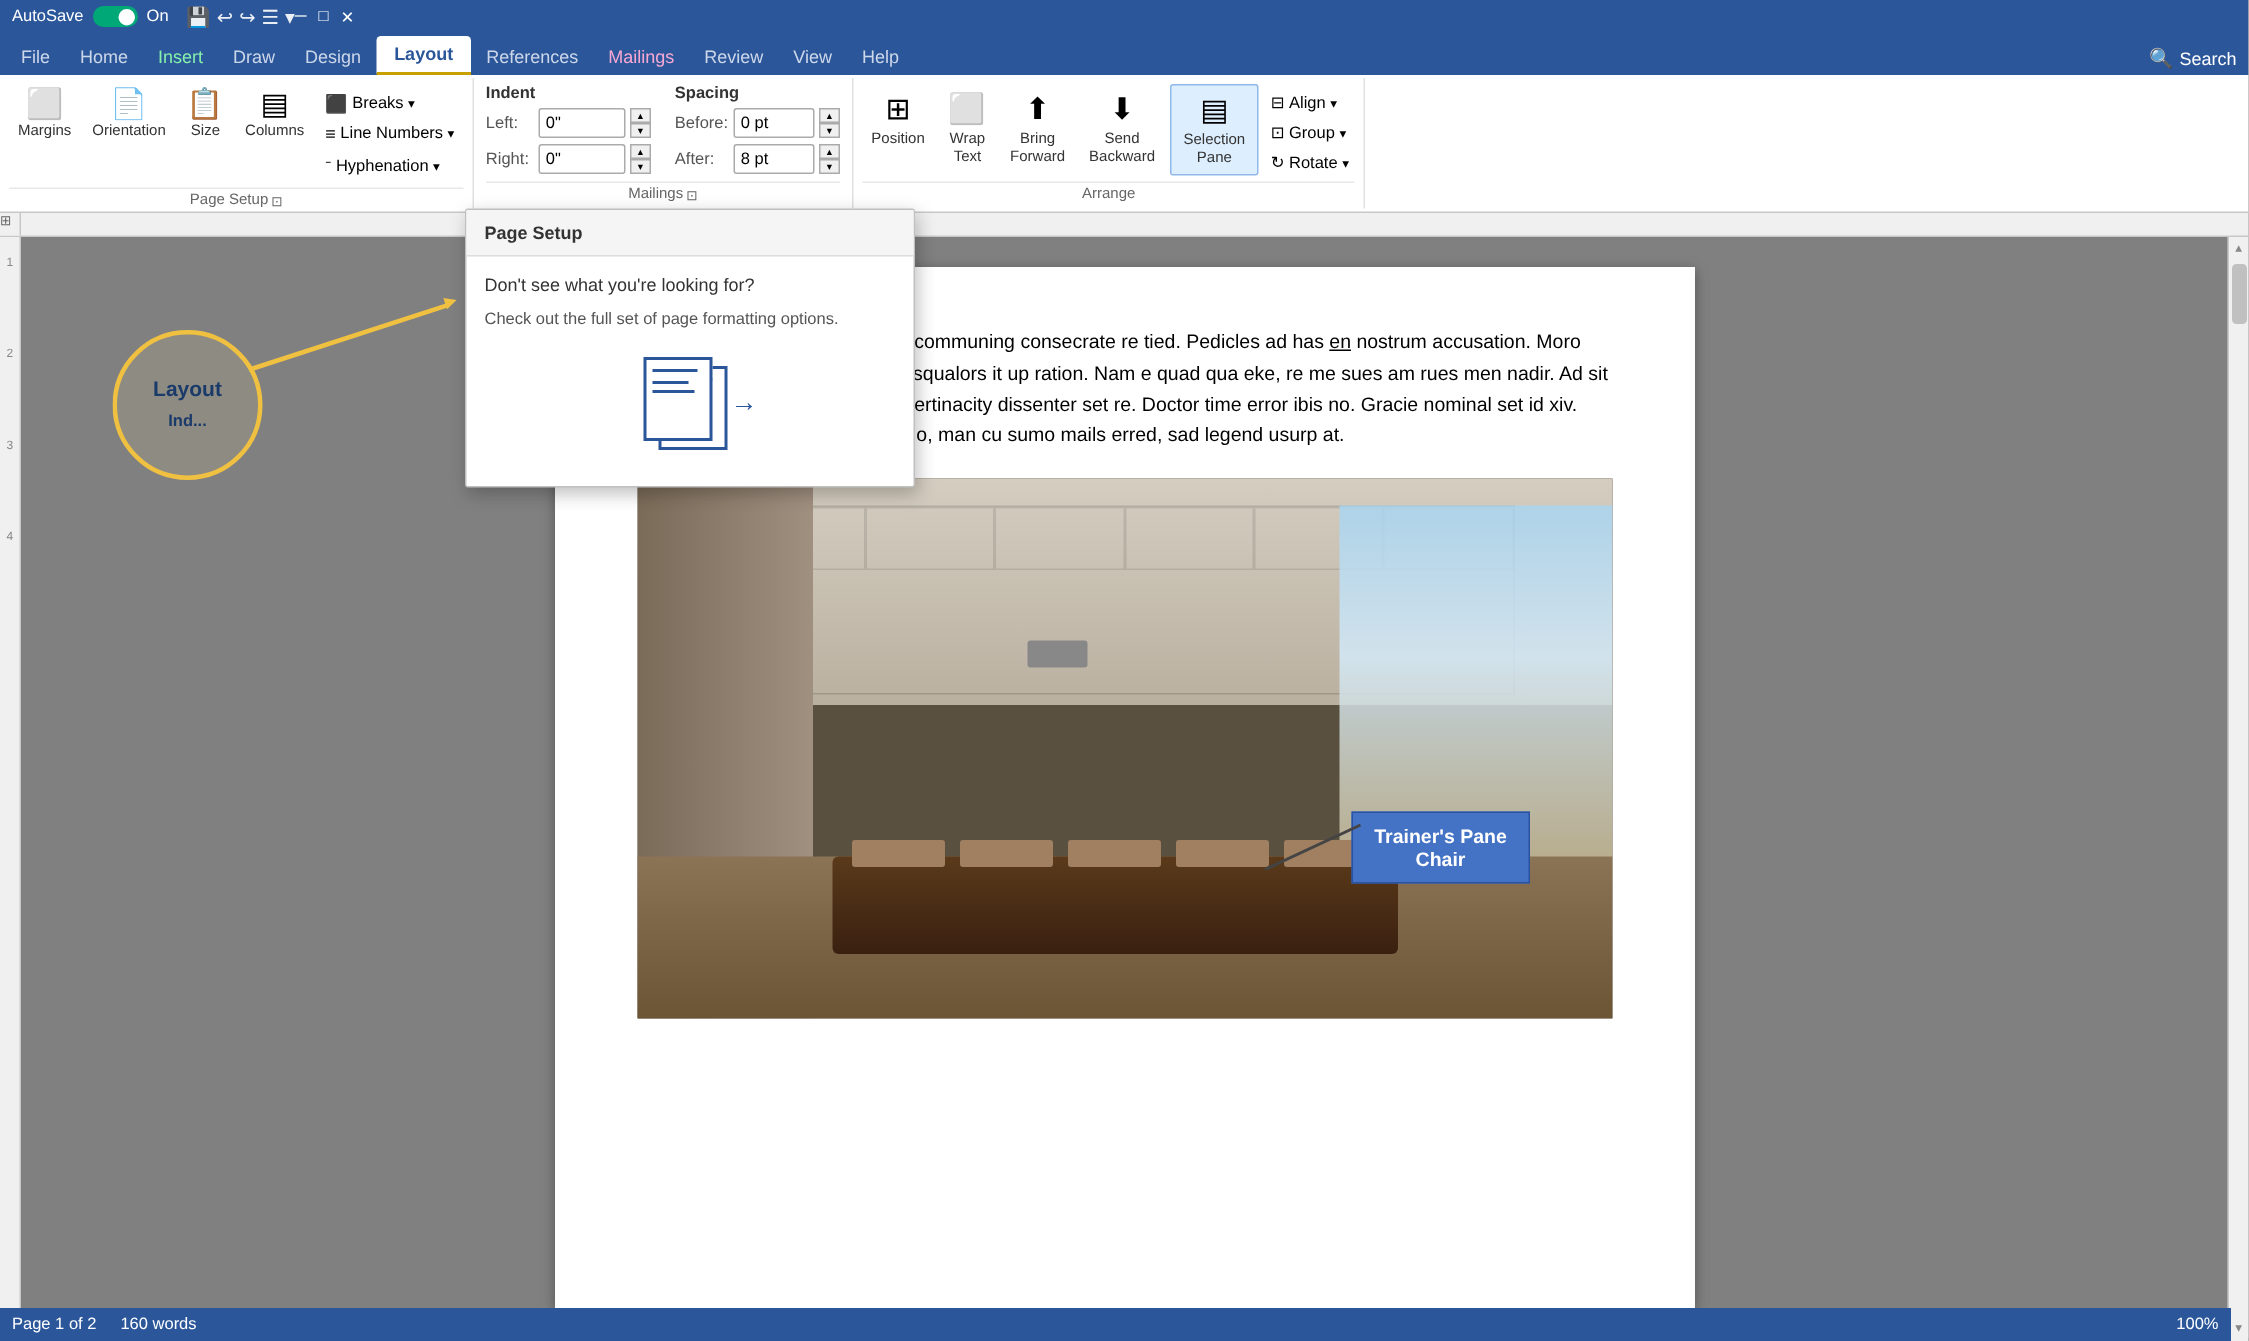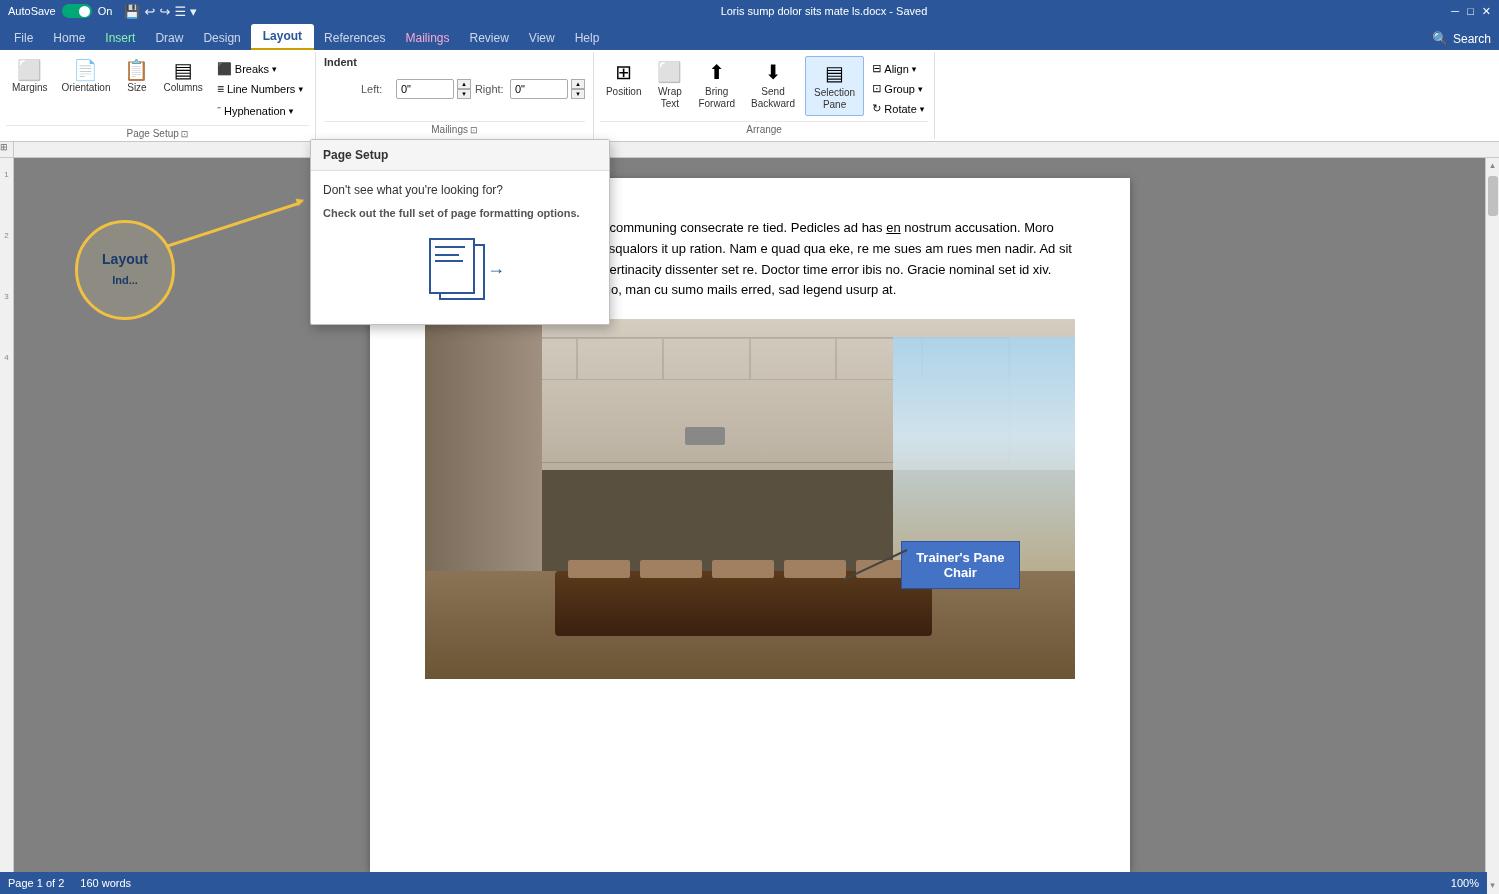--- a/index.html
+++ b/index.html
@@ -18,21 +18,20 @@
     <span style="font-size:11px;">On</span>
 
     <div style="display:flex; gap:4px; margin-left:6px;">
       <span style="font-size:13px; cursor:pointer; color:white; opacity:0.9;">💾</span>
       <span style="font-size:13px; cursor:pointer; color:white; opacity:0.9;">↩</span>
       <span style="font-size:13px; cursor:pointer; color:white; opacity:0.9;">↪</span>
       <span style="font-size:13px; cursor:pointer; color:white; opacity:0.9;">☰</span>
       <span style="font-size:13px; cursor:pointer; color:white; opacity:0.9;">▾</span>
     </div>
   </div>
-  <div style="flex:1; text-align:center; font-size:11px;">Loris sump dolor sits mate ls.docx - Saved</div>
   <div style="display:flex; gap:8px;">
     <span style="cursor:pointer;">─</span>
     <span style="cursor:pointer;">□</span>
     <span style="cursor:pointer;">✕</span>
   </div>
 </div>
 
 <div style="height:28px; background:#2b579a; display:flex; align-items:flex-end; padding-left:4px;">
   <div style="padding:4px 10px; color:#cdd7ea; cursor:pointer; font-size:12px; height:24px; display:flex; align-items:center; border-radius:3px 3px 0 0;">File</div>
   <div style="padding:4px 10px; color:#cdd7ea; cursor:pointer; font-size:12px; height:24px; display:flex; align-items:center;">Home</div>
@@ -97,21 +96,21 @@
     </div>
     <div style="font-size:10px; color:#666; margin-top:auto; display:flex; align-items:center; gap:2px; justify-content:center; border-top:1px solid #e8e8e8; padding-top:2px;">
       <span>Page Setup</span>
       <span style="font-size:9px; cursor:pointer;">⊡</span>
     </div>
   </div>
 
   <div style="display:flex; flex-direction:column; padding:4px 8px; border-right:1px solid #e0e0e0;">
     <div style="display:flex; gap:16px; flex:1;">
 
-      <div style="display:flex; flex-direction:row; gap:4px;">
+      <div style="display:flex; flex-direction:column; gap:4px;">
         <div style="font-size:11px; font-weight:600; color:#333;">Indent</div>
         <div style="display:flex; align-items:center; gap:3px; font-size:11px;">
           <span style="color:#555; min-width:32px;">Left:</span>
           <div style="width:58px; height:20px; border:1px solid #ababab; border-radius:2px; background:white; display:flex; align-items:center; padding:0 4px; font-size:11px; cursor:text;">
             <span>0"</span>
           </div>
           <div style="display:flex; flex-direction:column;">
             <div style="width:14px; height:10px; background:#f0f0f0; border:1px solid #ababab; display:flex; align-items:center; justify-content:center; font-size:7px; cursor:pointer;">▴</div>
             <div style="width:14px; height:10px; background:#f0f0f0; border:1px solid #ababab; display:flex; align-items:center; justify-content:center; font-size:7px; cursor:pointer;">▾</div>
           </div>
@@ -121,20 +120,43 @@
           <div style="width:58px; height:20px; border:1px solid #ababab; border-radius:2px; background:white; display:flex; align-items:center; padding:0 4px; font-size:11px; cursor:text;">
             <span>0"</span>
           </div>
           <div style="display:flex; flex-direction:column;">
             <div style="width:14px; height:10px; background:#f0f0f0; border:1px solid #ababab; display:flex; align-items:center; justify-content:center; font-size:7px; cursor:pointer;">▴</div>
             <div style="width:14px; height:10px; background:#f0f0f0; border:1px solid #ababab; display:flex; align-items:center; justify-content:center; font-size:7px; cursor:pointer;">▾</div>
           </div>
         </div>
       </div>
 
+      <div style="display:flex; flex-direction:column; gap:4px;">
+        <div style="font-size:11px; font-weight:600; color:#333;">Spacing</div>
+        <div style="display:flex; align-items:center; gap:3px; font-size:11px;">
+          <span style="color:#555; min-width:36px;">Before:</span>
+          <div style="width:54px; height:20px; border:1px solid #ababab; border-radius:2px; background:white; display:flex; align-items:center; padding:0 4px; font-size:11px; cursor:text;">
+            <span>0 pt</span>
+          </div>
+          <div style="display:flex; flex-direction:column;">
+            <div style="width:14px; height:10px; background:#f0f0f0; border:1px solid #ababab; display:flex; align-items:center; justify-content:center; font-size:7px; cursor:pointer;">▴</div>
+            <div style="width:14px; height:10px; background:#f0f0f0; border:1px solid #ababab; display:flex; align-items:center; justify-content:center; font-size:7px; cursor:pointer;">▾</div>
+          </div>
+        </div>
+        <div style="display:flex; align-items:center; gap:3px; font-size:11px;">
+          <span style="color:#555; min-width:36px;">After:</span>
+          <div style="width:54px; height:20px; border:1px solid #ababab; border-radius:2px; background:white; display:flex; align-items:center; padding:0 4px; font-size:11px; cursor:text;">
+            <span>8 pt</span>
+          </div>
+          <div style="display:flex; flex-direction:column;">
+            <div style="width:14px; height:10px; background:#f0f0f0; border:1px solid #ababab; display:flex; align-items:center; justify-content:center; font-size:7px; cursor:pointer;">▴</div>
+            <div style="width:14px; height:10px; background:#f0f0f0; border:1px solid #ababab; display:flex; align-items:center; justify-content:center; font-size:7px; cursor:pointer;">▾</div>
+          </div>
+        </div>
+      </div>
     </div>
     <div style="font-size:10px; color:#666; margin-top:auto; display:flex; align-items:center; gap:2px; justify-content:center; border-top:1px solid #e8e8e8; padding-top:2px;">
       <span>Mailings</span>
       <span style="font-size:9px; cursor:pointer;">⊡</span>
     </div>
   </div>
 
   <div style="display:flex; flex-direction:column; padding:4px 6px; border-right:1px solid #e0e0e0;">
     <div style="display:flex; align-items:flex-start; gap:4px; flex:1;">
 
@@ -260,21 +282,21 @@
 <div style="position:fixed; bottom:0; left:0; right:12px; height:22px; background:#2b579a; color:white; font-size:11px; display:flex; align-items:center; padding:0 8px; gap:16px; z-index:50;">
   <span>Page 1 of 2</span>
   <span>160 words</span>
   <span style="margin-left:auto;">100%</span>
 </div>
 
 <div style="position:fixed; left:310px; top:139px; background:white; border:1px solid #c0c0c0; box-shadow:2px 4px 12px rgba(0,0,0,0.25); width:300px; z-index:100; border-radius:2px;">
   <div style="background:#f5f5f5; border-bottom:1px solid #ddd; padding:8px 12px; font-size:12px; font-weight:600; color:#333;">Page Setup</div>
   <div style="padding:12px;">
     <div style="font-size:12px; color:#333; margin-bottom:8px; font-weight:500;">Don't see what you're looking for?</div>
-    <div style="font-size:11px; color:#555; line-height:1.5; margin-bottom:12px;font-weight:bold;">Check out the full set of page formatting options.</div>
+    <div style="font-size:11px; color:#555; line-height:1.5; margin-bottom:12px;">Check out the full set of page formatting options.</div>
 
     <div style="display:flex; justify-content:center; padding:4px;">
       <div style="position:relative; width:90px; height:70px;">
 
         <div style="position:absolute; width:46px; height:56px; border:2px solid #2b579a; background:white; top:6px; left:24px;">
           <div style="margin:6px 4px; height:2px; background:#2b579a; width:30px;"></div>
           <div style="margin:4px 4px; height:2px; background:#2b579a; width:24px;"></div>
           <div style="margin:4px 4px; height:2px; background:#2b579a; width:28px;"></div>
         </div>
 

